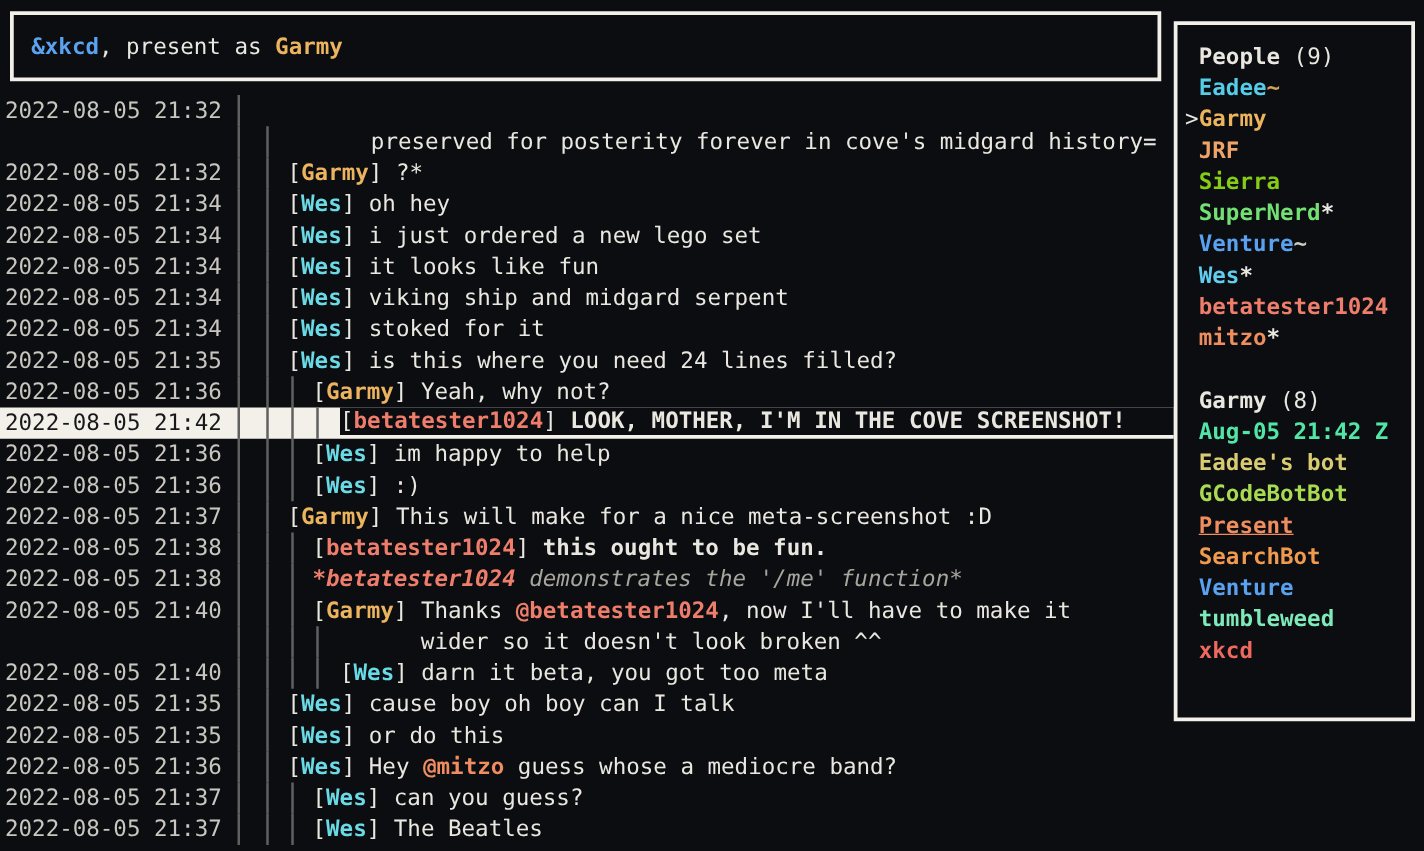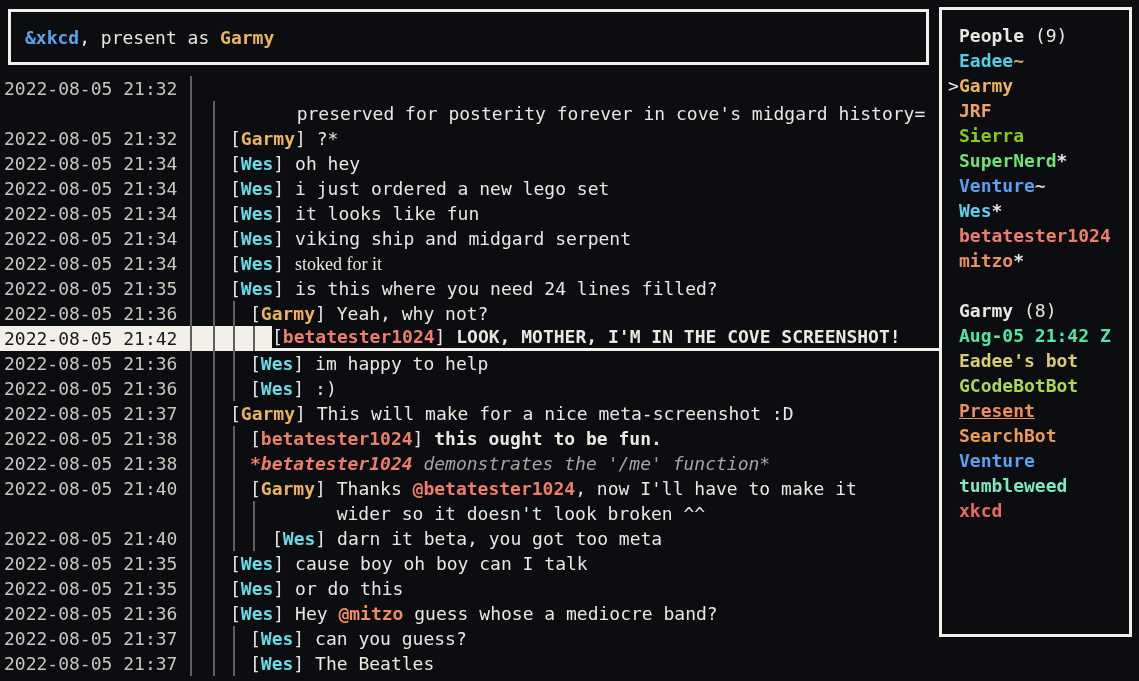--- a/index.html
+++ b/index.html
@@ -24,21 +24,21 @@
       color:var(--tsc,#c8c6be);white-space:pre;overflow:hidden}
   .msgwrap{flex:1 1 auto;position:relative;display:flex;min-width:0}
   .guide{position:absolute;top:0;bottom:0;width:2px;background:var(--guide,#606060)}
   .pad{flex:0 0 auto}
   .msgtext{white-space:pre;flex:1 1 auto;min-width:0;overflow:hidden}
   .row.hl{background:var(--hl_bg,#f2f0e9)}
   .row.hl .ts{color:var(--hl_fg,#17171c)}
   .row.hl .msgtext{background:#0b0d11;height:22px;line-height:22px}
 
   #sidebar{
-    position:absolute;left:939px;top:7px;width:193px;height:630px;
+    position:absolute;left:939px;top:17px;width:193px;height:560px;
     border:3px solid var(--border,#f2f0e9);box-sizing:border-box;
     padding:13px 0 0 6px;
   }
   .sb-line{height:25px;white-space:pre;padding-left:11px;position:relative}
   .sb-marker{position:absolute;left:0;top:0;color:var(--fg)}
   .nm{font-weight:bold}
   .sb-head-label{font-weight:bold;color:var(--fg)}
   .sb-head-count{color:var(--fg)}
 </style>
 </head>
@@ -98,21 +98,21 @@
         <span class="guide" style="left: 21px;"></span>
         <span class="pad" style="width: 38px;"></span>
         <span class="msgtext"><span style="color: rgb(233, 231, 223);">[</span><span style="color: rgb(106, 219, 230); font-weight: bold;">Wes</span><span style="color: rgb(233, 231, 223);">] </span><span style="color: rgb(233, 231, 223);">viking ship and midgard serpent</span></span>
       </span>
     </div>
     <div class="row">
       <span class="ts">2022-08-05 21:34</span>
       <span class="msgwrap">
         <span class="guide" style="left: 21px;"></span>
         <span class="pad" style="width: 38px;"></span>
-        <span class="msgtext"><span style="color: rgb(233, 231, 223);">[</span><span style="color: rgb(106, 219, 230); font-weight: bold;">Wes</span><span style="color: rgb(233, 231, 223);">] </span><span style="color: rgb(233, 231, 223); font-family: Liberation Serif, serif;">stoked for it</span></span>
+        <span class="msgtext"><span style="color: rgb(233, 231, 223);">[</span><span style="color: rgb(106, 219, 230); font-weight: bold;">Wes</span><span style="color: rgb(233, 231, 223);">] </span><span style="color: rgb(233, 231, 223);">stoked for it</span></span>
       </span>
     </div>
     <div class="row">
       <span class="ts">2022-08-05 21:35</span>
       <span class="msgwrap">
         <span class="guide" style="left: 21px;"></span>
         <span class="pad" style="width: 38px;"></span>
         <span class="msgtext"><span style="color: rgb(233, 231, 223);">[</span><span style="color: rgb(106, 219, 230); font-weight: bold;">Wes</span><span style="color: rgb(233, 231, 223);">] </span><span style="color: rgb(233, 231, 223);">is this where you need 24 lines filled?</span></span>
       </span>
     </div>

